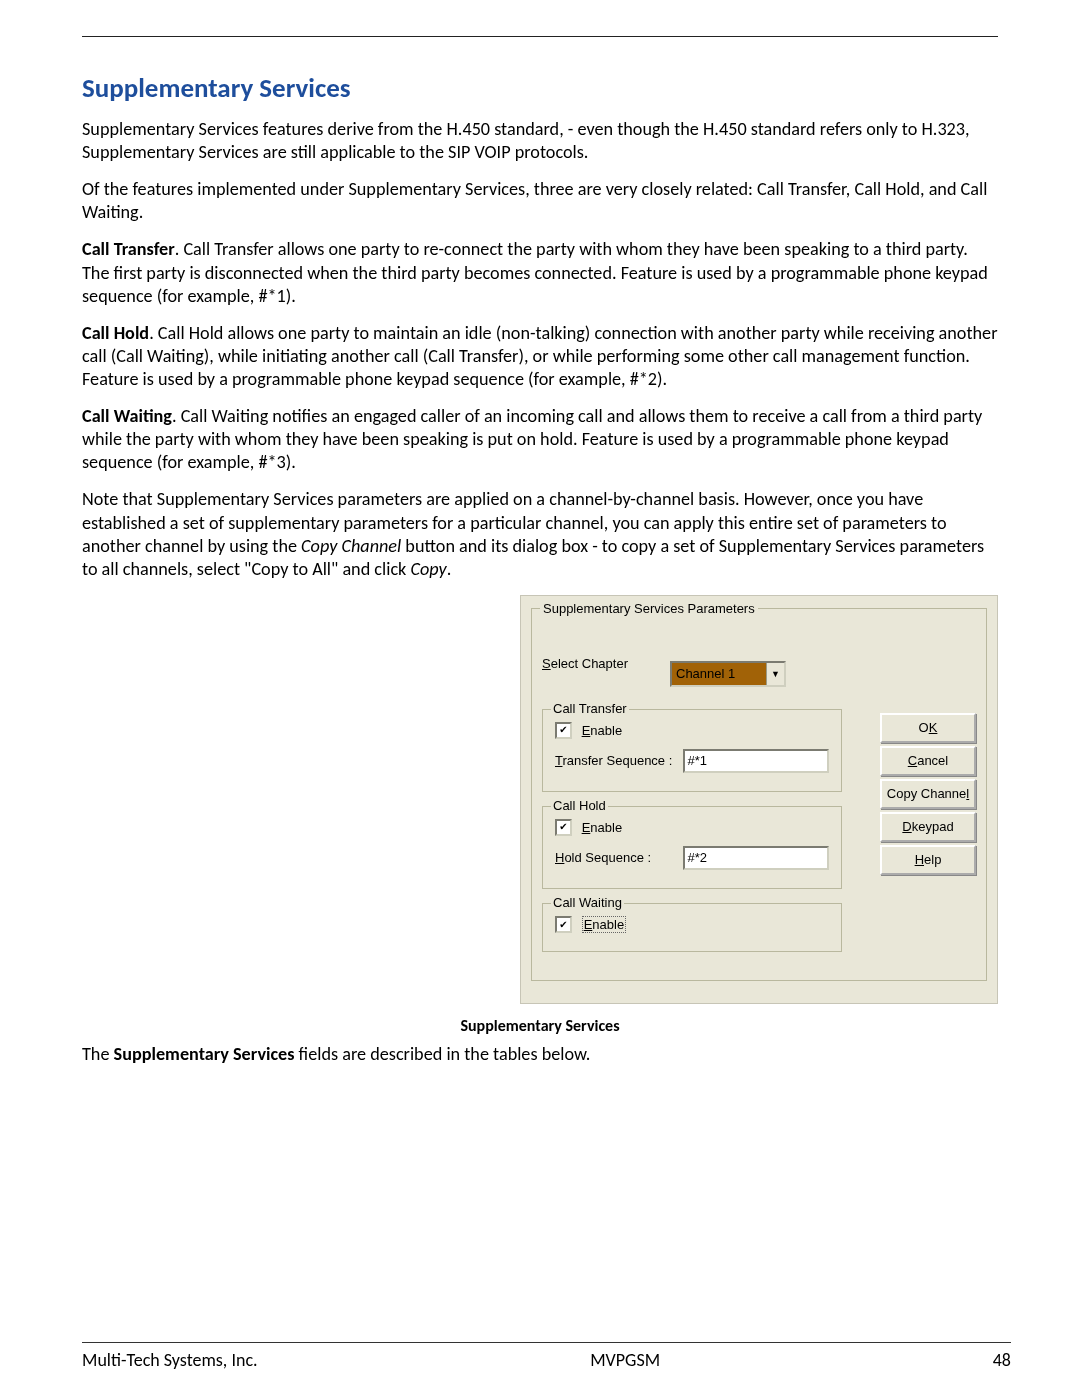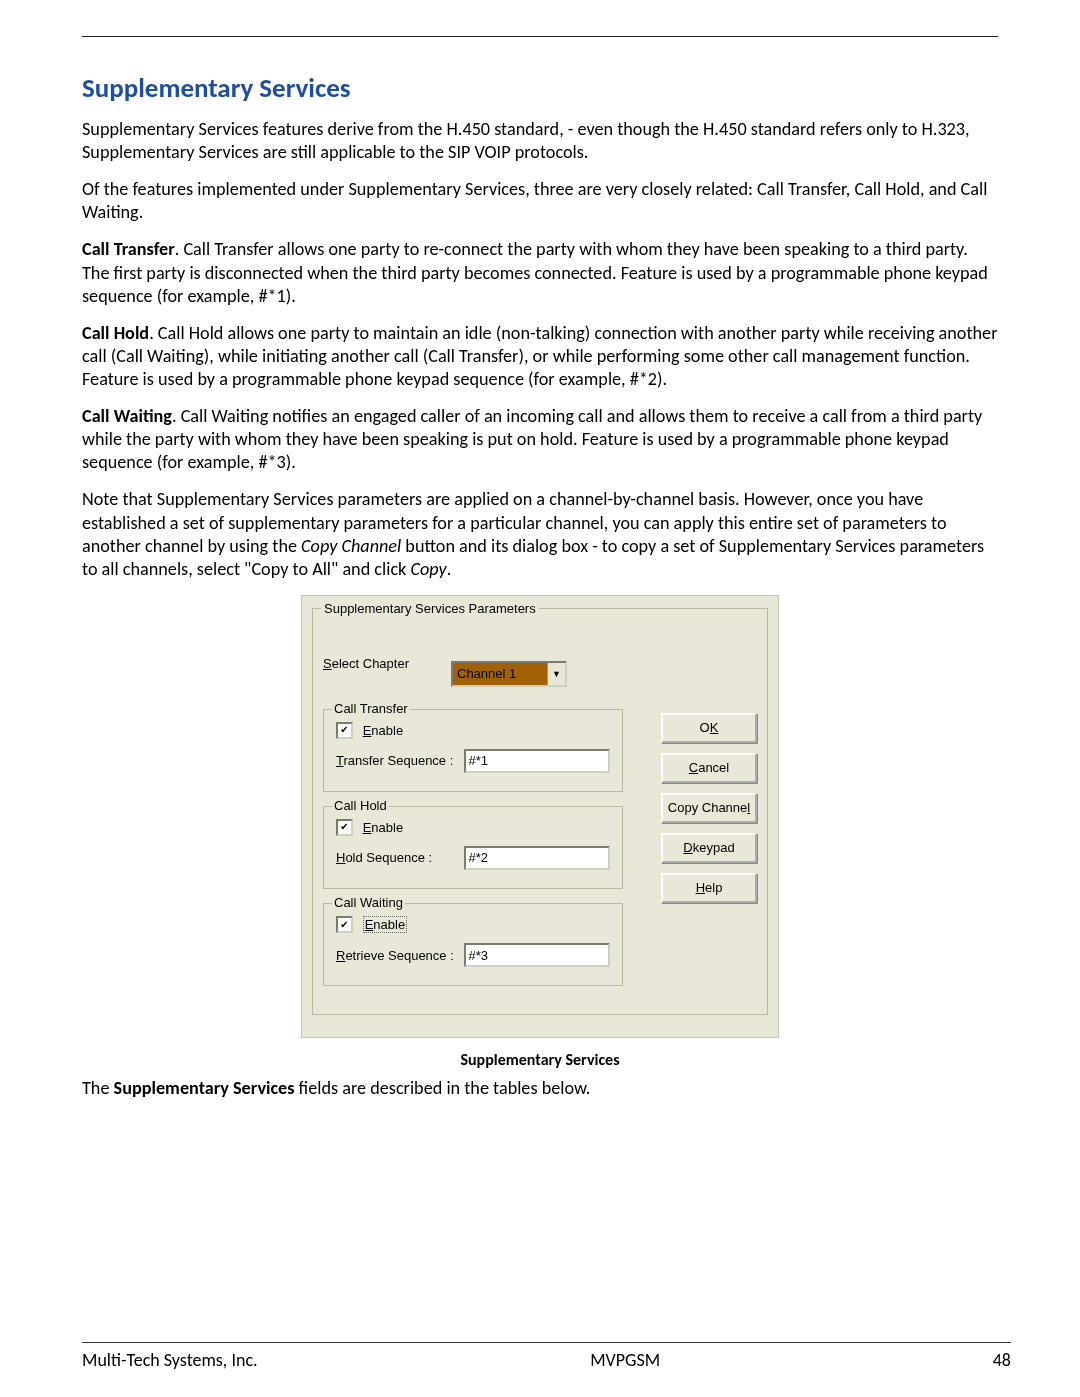--- a/index.html
+++ b/index.html
@@ -36,21 +36,21 @@
     font-size: 18.2px;
     line-height: 1.27;
     margin: 0 0 14px 0;
   }
   .bold { font-weight: bold; }
   .italic { font-style: italic; }
 
   .dialog-wrap {
     width: 100%;
     display: flex;
-    justify-content: center;
+    justify-content: flex-end;
     margin-top: 10px;
   }
   .dialog {
     width: 478px;
     background: #e9e7d8;
     font-family: Tahoma, "MS Sans Serif", Arial, sans-serif;
     font-size: 13px;
     color: #000;
     padding: 4px 4px 16px 4px;
     border: 1px solid #c7c5b6;
@@ -149,21 +149,21 @@
     border: 1px dotted #666;
     padding: 0 1px;
     margin-top: 8px;
   }
   .side-buttons {
     position: absolute;
     right: 10px;
     top: 104px;
     display: flex;
     flex-direction: column;
-    gap: 10px;
+    gap: 3px;
   }
   .win-btn {
     width: 92px;
     height: 26px;
     background: #e9e7d8;
     border: 2px outset #fff;
     font-size: 13px;
     display: flex;
     align-items: center;
     justify-content: center;
@@ -276,28 +276,20 @@
           </div>
         </div>
 
         <div class="inner-group" style="margin-bottom:4px;">
           <span class="inner-group-title">Call Waiting</span>
           <div>
             <span class="win-check">✔</span>
             <span class="check-label dotted">
               <span class="underline-first">E</span><span>nable</span>
             </span>
-          </div>
-          <div class="row">
-            <span class="lbl">
-              <span class="underline-first">R</span><span>etrieve Sequence :</span>
-            </span>
-            <div class="win-input">
-              <span>#*3</span>
-            </div>
           </div>
         </div>
         </div>
 
         <div class="side-buttons">
           <div class="win-btn">
             <span><span>O</span><span class="underline-first">K</span></span>
           </div>
           <div class="win-btn">
             <span><span class="underline-first">C</span><span>ancel</span></span>

